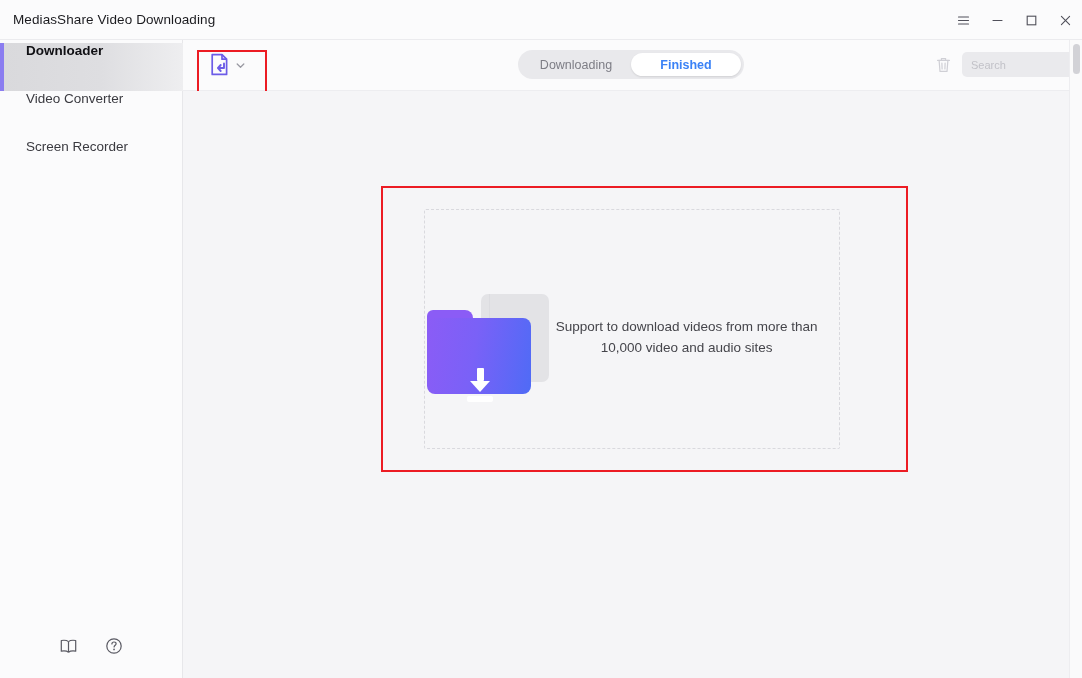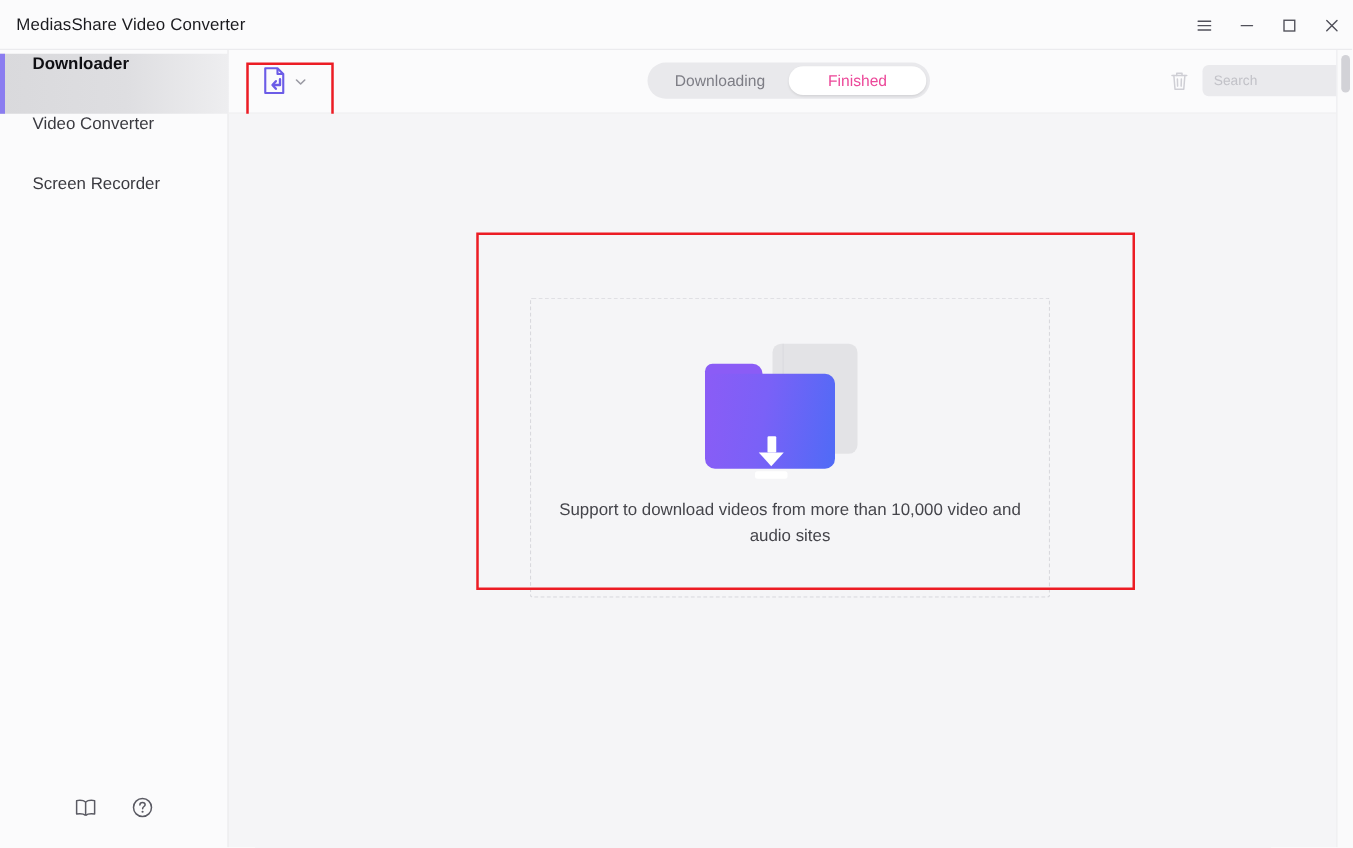--- a/index.html
+++ b/index.html
@@ -144,22 +144,22 @@
     border-radius: 13px;
     display: flex;
     align-items: center;
     justify-content: center;
     font-size: 12.5px;
     color: #7d7d85;
     cursor: default;
   }
   .seg.active {
     background: #ffffff;
-    color: #ec4899;
-    font-weight: normal;
+    color: #3b82f6;
+    font-weight: bold;
     box-shadow: 0 1px 2px rgba(0,0,0,0.10);
   }
 
   .trash-btn {
     position: absolute;
     left: 748px; top: 13px;
     width: 24px; height: 24px;
     display: flex;
     align-items: center;
     justify-content: center;
@@ -193,26 +193,26 @@
     left: 183px; top: 91px;
     width: 899px;
     height: 587px;
     background: #f5f5f7;
   }
 
   #annot-drop { left: 198px; top: 95px; width: 527px; height: 286px; }
 
   .dropzone {
     position: absolute;
-    left: 241px; top: 147px;
+    left: 241px; top: 118px;
     width: 416px; height: 240px;
     border: 1px dashed #d9d9de;
     border-radius: 2px;
     display: flex;
-    flex-direction: column;
+    flex-direction: row;
     align-items: center;
     justify-content: flex-start;
     cursor: default;
   }
 
   .illus {
     position: relative;
     width: 140px;
     height: 110px;
     margin-top: 32px;
@@ -298,21 +298,21 @@
     border-radius: 4px;
     cursor: default;
   }
 </style>
 </head>
 <body>
 
 <div id="app">
 
   <div class="titlebar">
-    <div class="app-title">MediasShare Video Converter</div>
+    <div class="app-title">MediasShare Video Downloading</div>
 
     <div class="win-controls">
       <div class="win-btn">
         <svg width="15" height="15" viewBox="0 0 15 15">
           <g stroke="#50505a" stroke-width="1.1" stroke-linecap="round">
             <line x1="2.5" y1="4" x2="12.5" y2="4"></line>
             <line x1="2.5" y1="7.5" x2="12.5" y2="7.5"></line>
             <line x1="2.5" y1="11" x2="12.5" y2="11"></line>
           </g>
         </svg>

